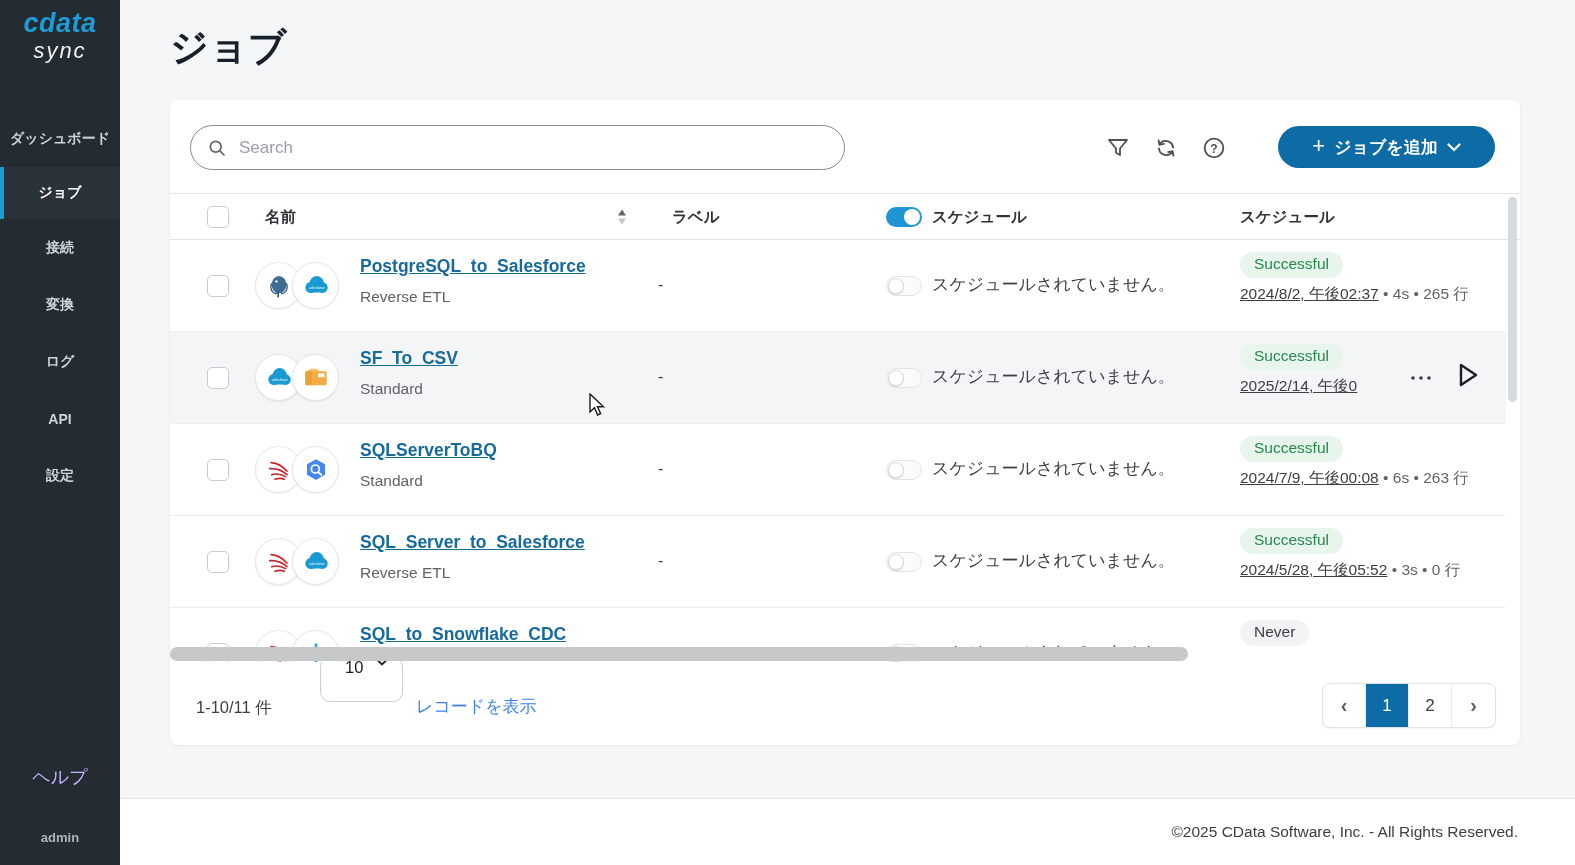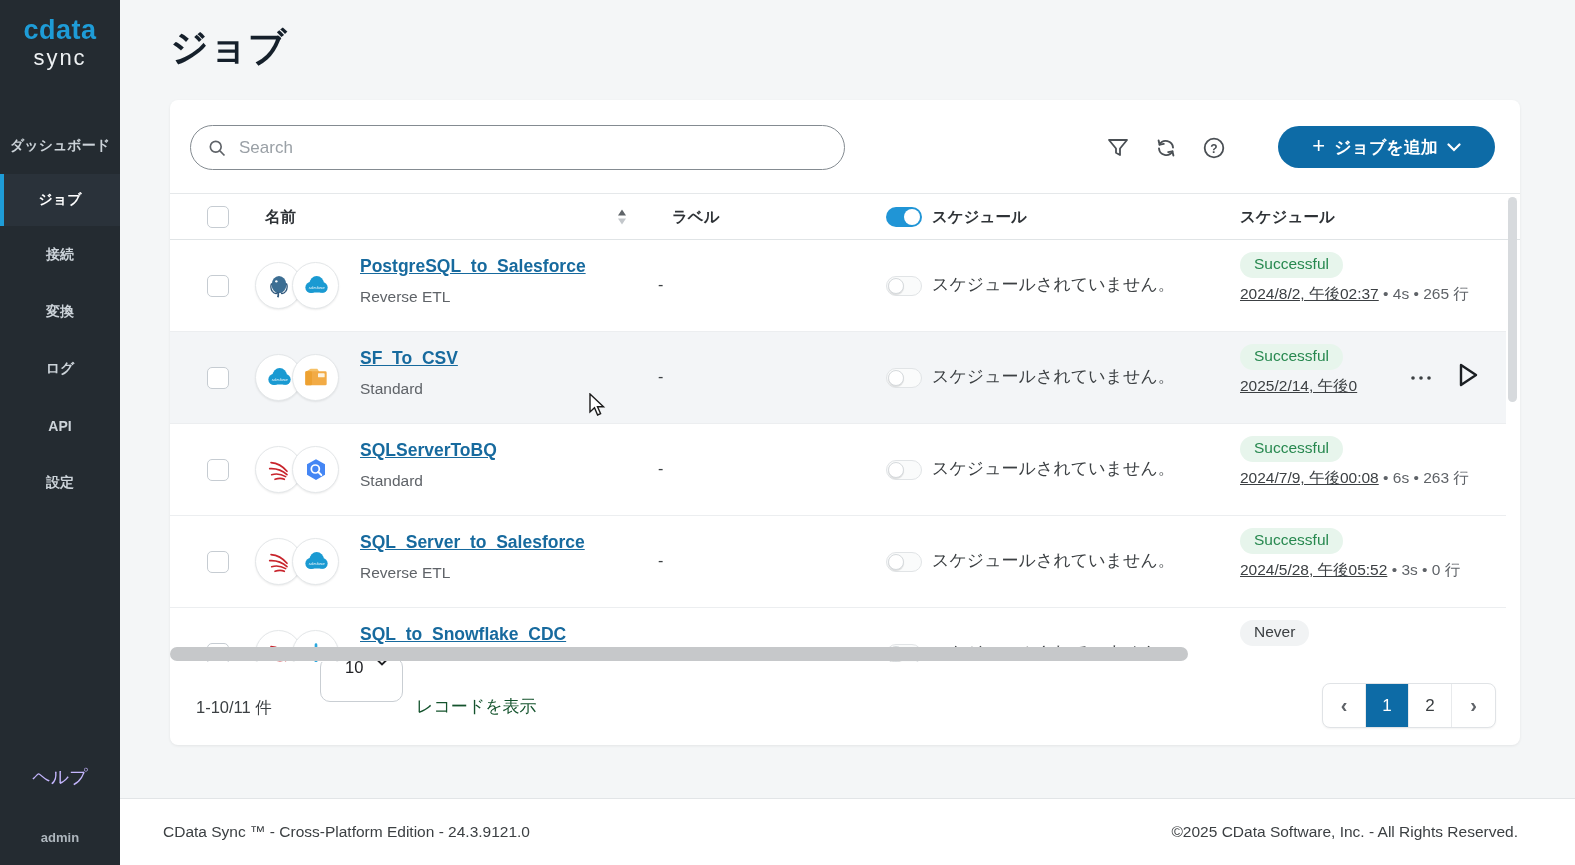--- a/index.html
+++ b/index.html
@@ -1,21 +1,21 @@
 <!DOCTYPE html>
 <html><head>
 <meta charset="utf-8">
 <style>
   * { margin:0; padding:0; box-sizing:border-box; }
   html,body { width:1575px; height:865px; overflow:hidden; background:#f4f6f7;
               font-family:"Liberation Sans","DejaVu Sans",sans-serif; }
 
   
   .sidebar { position:absolute; left:0; top:0; width:120px; height:865px; background:#242b31; z-index:10; }
-  .logo { text-align:center; padding-top:15px; }
+  .logo { text-align:center; padding-top:8px;font-style:italic; }
   .logo-cdata { color:#1e9cd7; font-size:27px; font-weight:bold; letter-spacing:.5px; }
   .logo-sync  { color:#eef1f3; font-size:22px; letter-spacing:2px; margin-top:-1px; }
   .nav { margin-top:46px; }
   .nav-item { height:57px; display:flex; align-items:center; justify-content:center;
               color:#ccd3d9; font-size:14px; font-weight:bold; position:relative; cursor:pointer; }
   .nav-item.active { color:#ffffff; background:#2a323a; height:52px; }
   .nav-item.active::before { content:""; position:absolute; left:0; top:0; bottom:0; width:4px; background:#1e9cd7; }
   .nav-bottom { position:absolute; bottom:0; left:0; width:100%; }
   .nav-help { height:56px; display:flex; align-items:center; justify-content:center;
               color:#c4b5fd; font-size:18px; font-weight:normal; cursor:pointer; margin-bottom:12px; }
@@ -106,21 +106,21 @@
                    background:#c6c8ca; border-radius:7px; z-index:5; cursor:pointer; }
   .vscroll-thumb { position:absolute; left:1338px; top:97px; width:9px; height:205px;
                    background:#d7dadd; border-radius:5px; z-index:5; cursor:pointer; }
 
   
   .pag-range { position:absolute; left:26px; top:597px; font-size:16.5px; color:#3c4043; }
   .pag-select { position:absolute; left:150px; top:557px; width:83px; height:45px;
                 border:1px solid #c9ced3; border-radius:10px; background:#fff;
                 display:flex; align-items:flex-start; justify-content:space-between;
                 padding:0 14px 0 24px; font-size:16.5px; color:#202124; cursor:pointer; }
-  .pag-records { position:absolute; left:246px; top:595px; font-size:17px; color:#14532d; }
+  .pag-records { position:absolute; left:246px; top:595px; font-size:17px; color:#3b82f6; }
   .pager { position:absolute; left:1152px; top:583px; height:45px; display:flex;
            border:1px solid #e0e3e6; border-radius:8px; overflow:hidden; background:#fff;
            box-shadow:0 1px 2px rgba(0,0,0,.05); }
   .pager > div { width:43px; height:43px; display:flex; align-items:center; justify-content:center;
                  font-size:17px; color:#3c4043; cursor:pointer; border-right:1px solid #e8eaec; }
   .pager > div:last-child { border-right:none; }
   .pager .pg-active { background:#0d6ba6; color:#fff; }
   .pager .chev { font-size:20px; color:#5f6368; font-weight:bold; }
 
   
@@ -390,19 +390,18 @@
     <div class="pager">
       <div class="chev">‹</div>
       <div class="pg-active">1</div>
       <div>2</div>
       <div class="chev">›</div>
     </div>
   </div>
 </div>
 
 <div class="footer">
-  <div class="footer-left">CData Sync ™ - Cross-Platform Edition - 24.3.9121.0</div>
   <div class="footer-right">©2025 CData Software, Inc. - All Rights Reserved.</div>
 </div>
 
 <svg class="cursor" width="22" height="24" viewBox="0 0 22 24">
   <polygon points="2,1 2,19 6.5,14.8 9.6,22 12.6,20.7 9.5,13.7 15.5,13.7" fill="#ffffff" stroke="#1a1a1a" stroke-width="1.4"></polygon>
 </svg>
 
 </body></html>

